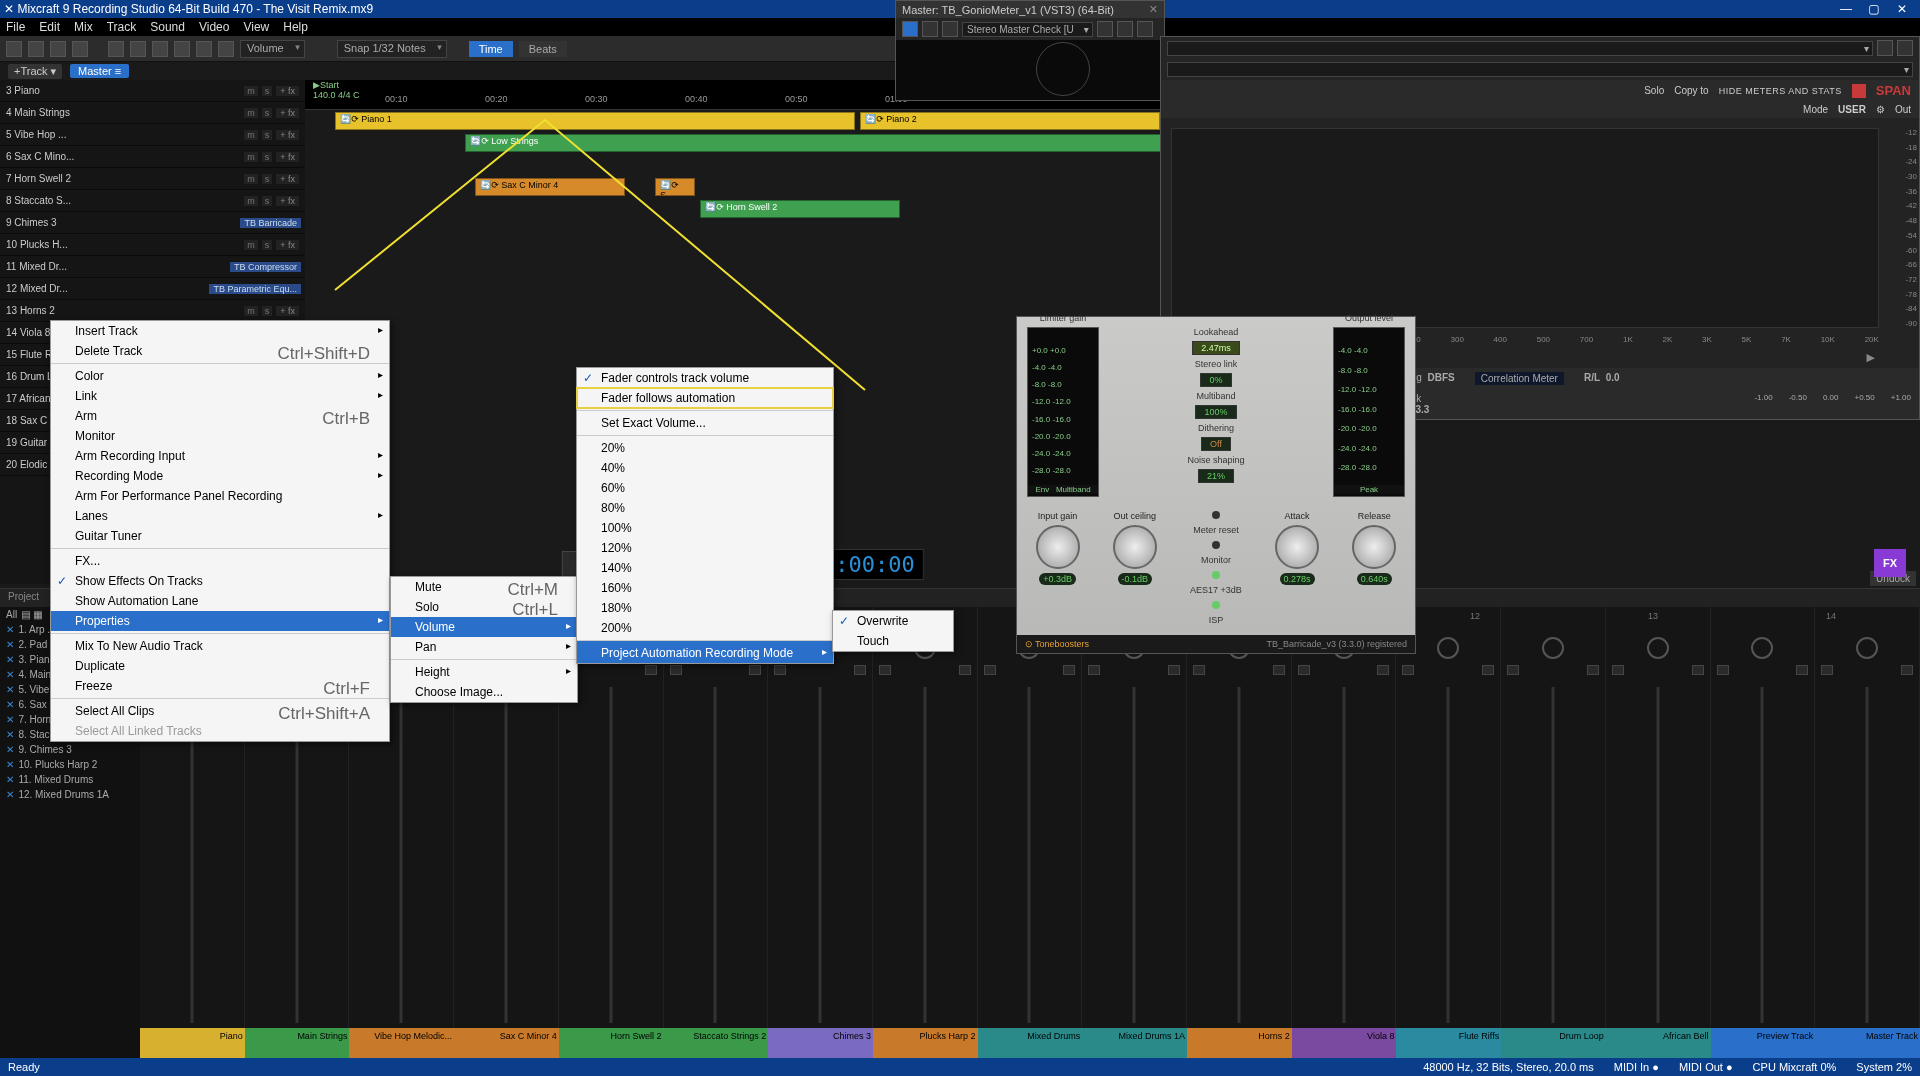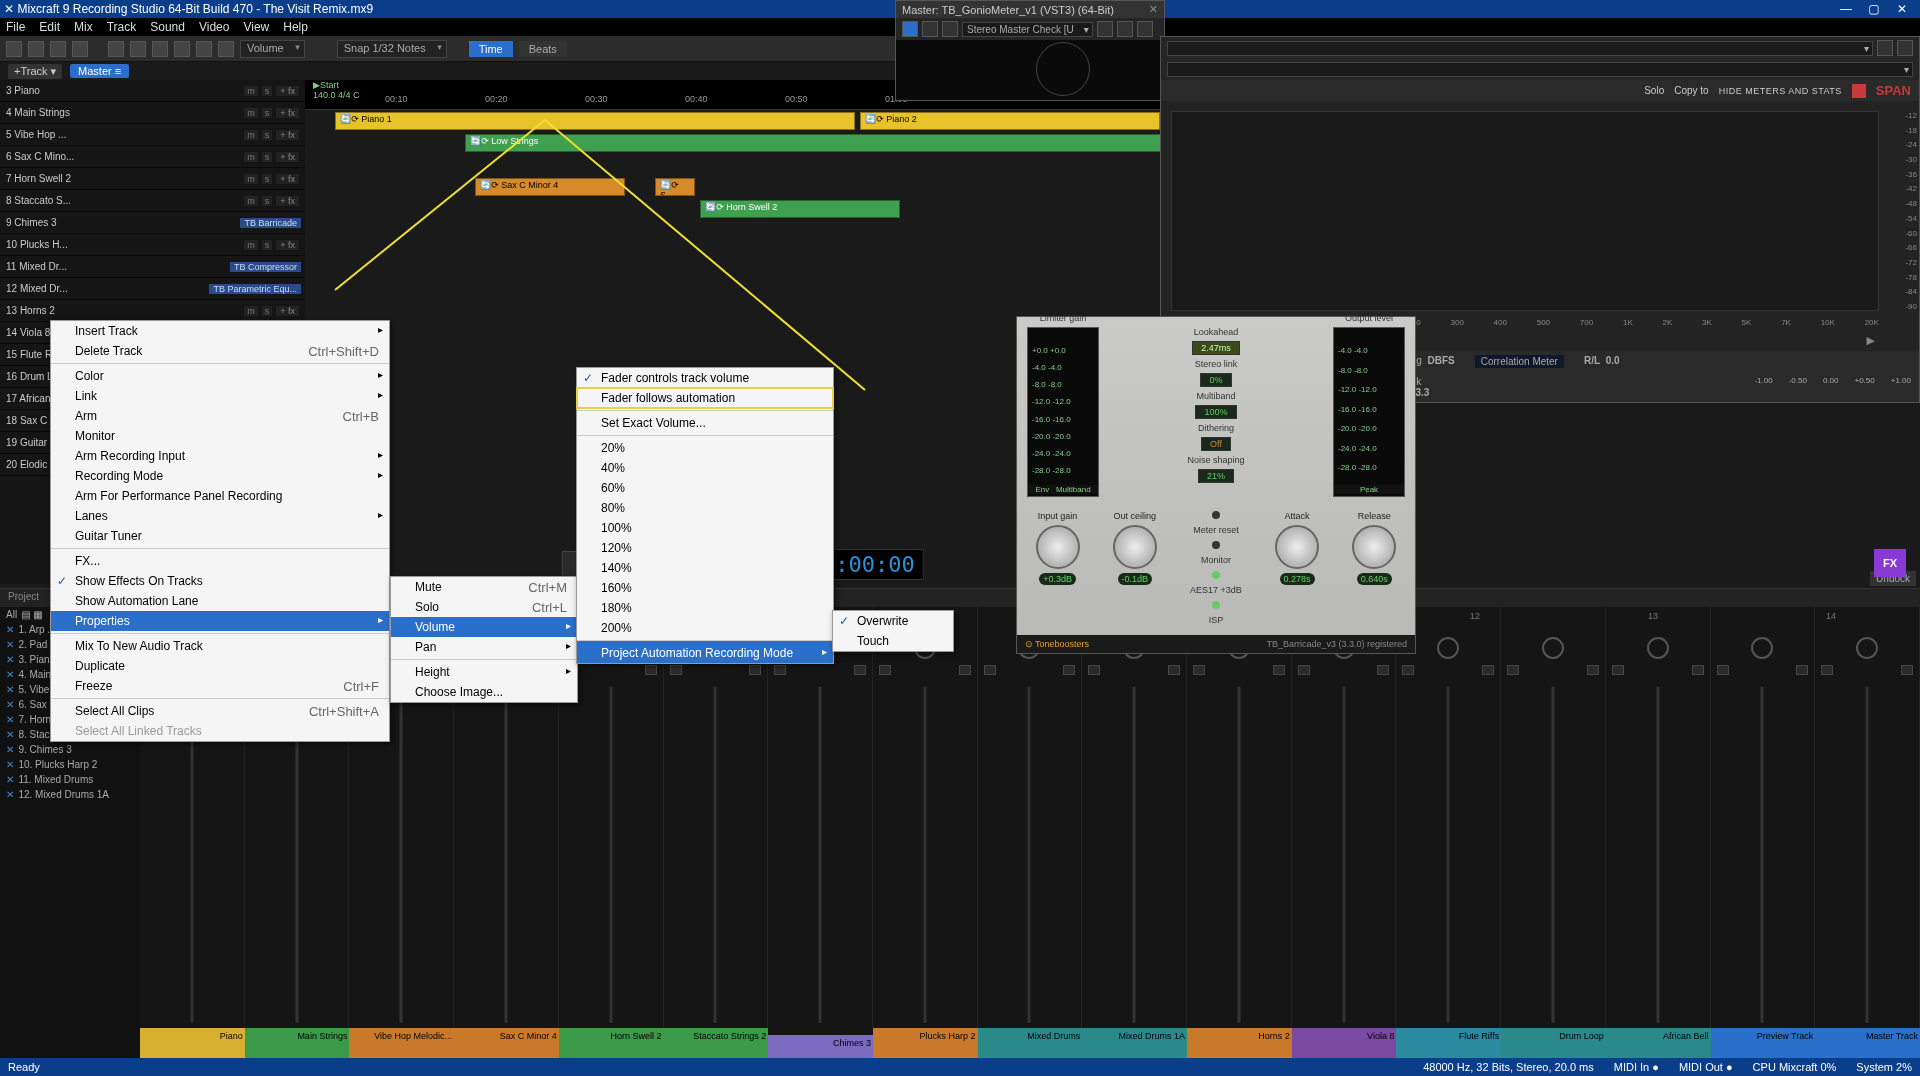--- a/index.html
+++ b/index.html
@@ -50,21 +50,21 @@
 .clip.purple { background: #5a3a9a; color: #fff; }
 .auto-line { position: absolute; pointer-events: none; }
 
 
 .ctx { position: absolute; background: #f5f5f5; color: #000; border: 1px solid #999; box-shadow: 2px 2px 6px rgba(0,0,0,.5); font-size: 12px; z-index: 100; }
 .ctx .item { padding: 3px 34px 3px 24px; position: relative; white-space: nowrap; }
 .ctx .item.hi { background: #2a6fc9; color: #fff; }
 .ctx .item.sep { border-top: 1px solid #ccc; margin-top: 2px; padding-top: 5px; }
 .ctx .sub-arrow::after { content: "▸"; position: absolute; right: 6px; font-size: 10px; }
 .ctx .check::before { content: "✓"; position: absolute; left: 6px; color: #1a5fb4; }
-.ctx .shortcut { position: absolute; right: 10px; color: #666; font-size: 13px; }
+.ctx .shortcut { position: absolute; right: 19px; color: #666; font-size: 17px; }
 .ctx .disabled { color: #999; }
 .yellow-box { outline: 2px solid #e8d040; outline-offset: -1px; }
 
 
 .bottom { position: absolute; left: 0; right: 0; bottom: 18px; height: 470px; background: #151515; border-top: 1px solid #333; }
 .mixer-tabs { height: 18px; background: #222; display: flex; font-size: 10px; }
 .mixer-tabs div { padding: 2px 8px; color: #888; }
 .mixer-tabs .sel { background: #333; color: #ccc; }
 .mixer-list { position: absolute; left: 0; top: 18px; width: 140px; bottom: 0; background: #111; overflow: hidden; }
 .mixer-list .row { padding: 2px 6px; font-size: 10px; color: #aaa; display: flex; gap: 4px; }
@@ -601,21 +601,21 @@
   <div class="fader"></div>
       </div>
     </div>
   <div class="strip-labels" id="striplabels">
       <div class="strip-label" style="background: rgb(216, 176, 48);">Piano</div>
       <div class="strip-label" style="background: rgb(58, 154, 74);">Main Strings</div>
       <div class="strip-label" style="background: rgb(200, 122, 42);">Vibe Hop Melodic...</div>
       <div class="strip-label" style="background: rgb(200, 122, 42);">Sax C Minor 4</div>
       <div class="strip-label" style="background: rgb(58, 154, 74);">Horn Swell 2</div>
       <div class="strip-label" style="background: rgb(58, 154, 74);">Staccato Strings 2</div>
-      <div class="strip-label" style="background: rgb(122, 106, 192); margin-top: 7px;">Chimes 3</div>
+      <div class="strip-label" style="background: rgb(122, 106, 192);">Chimes 3</div>
       <div class="strip-label" style="background: rgb(200, 122, 42);">Plucks Harp 2</div>
       <div class="strip-label" style="background: rgb(42, 138, 138);">Mixed Drums</div>
       <div class="strip-label" style="background: rgb(42, 138, 138);">Mixed Drums 1A</div>
       <div class="strip-label" style="background: rgb(200, 122, 42);">Horns 2</div>
       <div class="strip-label" style="background: rgb(122, 74, 160);">Viola 8</div>
       <div class="strip-label" style="background: rgb(42, 138, 160);">Flute Riffs</div>
       <div class="strip-label" style="background: rgb(42, 138, 138);">Drum Loop</div>
       <div class="strip-label" style="background: rgb(42, 138, 138);">African Bell</div>
       <div class="strip-label" style="background: rgb(42, 111, 201);">Preview Track</div>
       <div class="strip-label" style="background: rgb(42, 111, 201);">Master Track</div>
@@ -660,20 +660,26 @@
   </div>
   <div class="plugin-toolbar" style="justify-content:flex-end">
     <div class="psel" style="flex:1">&nbsp;</div>
   </div>
   <div class="span-topbar">
     <span>Solo</span>
     <span>Copy to</span>
     <span style="font-size:9px;letter-spacing:.5px">HIDE METERS AND STATS</span>
     <span style="background:#c83a3a;width:14px;height:14px;display:inline-block"></span>
     <span class="span-logo">SPAN</span>
+  </div>
+  <div class="span-topbar">
+    <span>Mode</span>
+    <span style="font-weight:bold">USER</span>
+    <span>⚙</span>
+    <span>Out</span>
   </div>
   <div class="span-body">
     <div class="span-grid"></div>
     <div class="span-freq" id="spanfreq">
         <span>20</span>
         <span>30</span>
         <span>40</span>
         <span>50</span>
         <span>70</span>
         <span>100</span>

